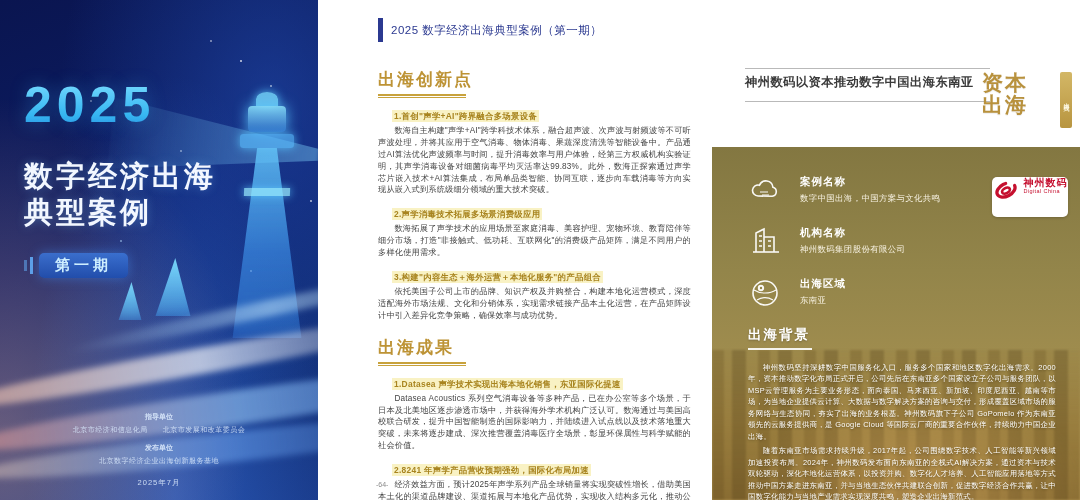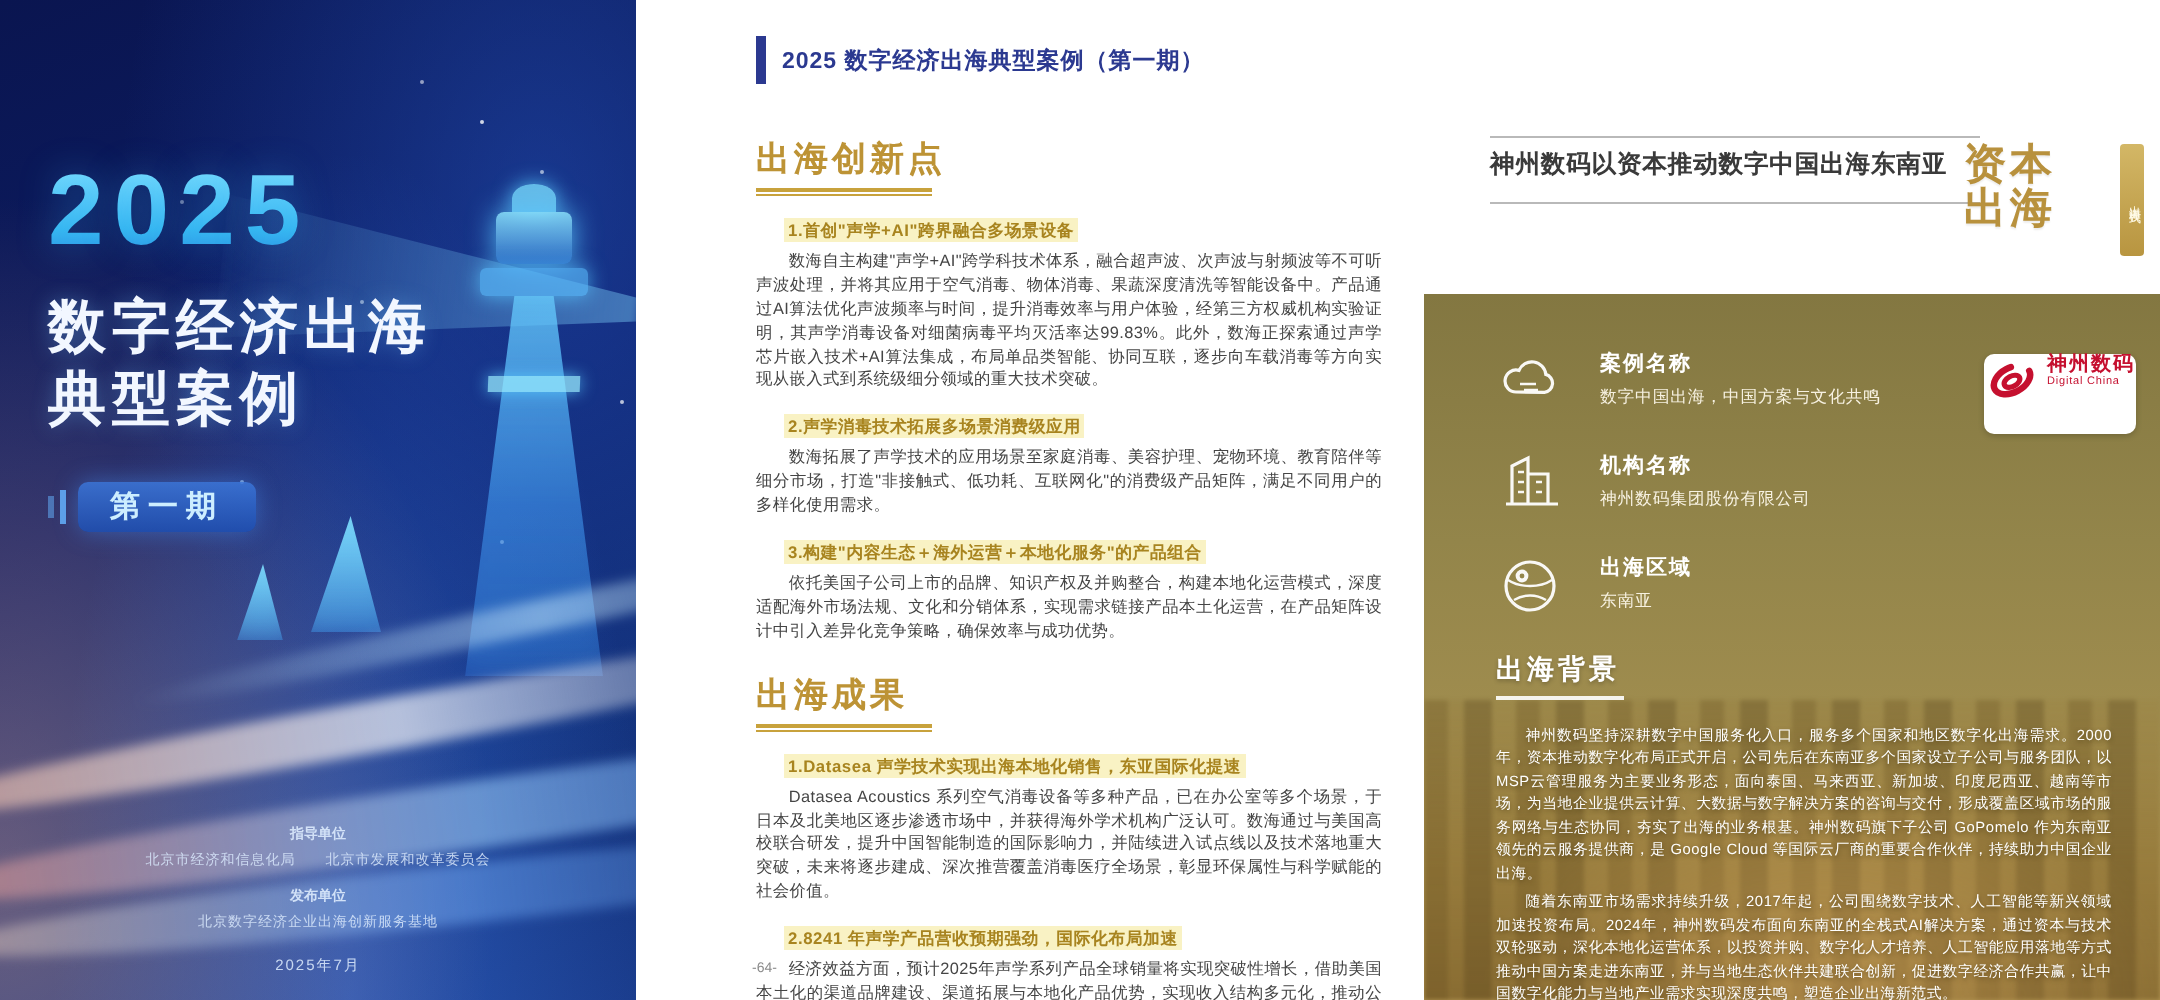--- a/index.html
+++ b/index.html
@@ -56,41 +56,41 @@
     background:linear-gradient(90deg, rgba(255,220,190,.4), rgba(120,180,255,.45), transparent);}
   .streak.s4{ left:60px; top:300px; width:420px; height:16px; transform:rotate(-12deg);
     background:linear-gradient(90deg, transparent, rgba(200,235,255,.5), transparent);}
   .cover-inner{ position:absolute; left:24px; top:80px; }
   .cover-year{
     font-size:50px; font-weight:bold; letter-spacing:5px; line-height:1;
     background:linear-gradient(180deg,#7fe0ff 0%, #36b7f0 70%, #2a8fe0 100%);
     -webkit-background-clip:text; background-clip:text; color:transparent;
     text-shadow:0 0 18px rgba(60,180,255,.35);
   }
-  .cover-title{ margin-top:16px; color:#f2f7ff; font-weight:bold; font-size:29px; letter-spacing:3px; line-height:1.25;
+  .cover-title{ margin-top:28px; color:#f2f7ff; font-weight:bold; font-size:29px; letter-spacing:3px; line-height:1.25;
     text-shadow:0 0 10px rgba(120,200,255,.35);}
   .issue-row{ display:flex; align-items:center; margin-top:22px; }
   .issue-bars{ display:flex; align-items:center; gap:3px; margin-right:6px; }
   .issue-bars i{ display:block; width:3px; background:#5ea0e8; }
   .issue-bars i:nth-child(1){ height:11px; opacity:.6;}
   .issue-bars i:nth-child(2){ height:17px; }
   .issue-badge{
     background:linear-gradient(180deg, rgba(60,120,220,.85), rgba(30,80,180,.85));
     border-radius:5px; padding:3px 16px; color:#cdeeff; font-weight:bold; font-size:15px; letter-spacing:4px;
     box-shadow:0 0 12px rgba(70,150,255,.45);
   }
   .cover-footer{ position:absolute; left:0; right:0; bottom:12px; text-align:center; color:#d7e6fa; }
   .cf-label{ font-size:7px; font-weight:bold; margin-top:8px; opacity:.95;}
   .cf-value{ font-size:7px; margin-top:3px; opacity:.85; letter-spacing:.5px;}
   .cf-date{ font-size:7.5px; margin-top:12px; opacity:.9; letter-spacing:1px;}
   
   .mid{ position:absolute; left:360px; top:0; width:345px; height:500px; background:#fff; padding:18px 14px 0 18px; }
   .mid-header{ display:flex; align-items:center; }
   .mid-header .bar{ width:5px; height:24px; background:#2b3990; margin-right:8px; }
-  .mid-header .txt{ color:#2b3990; font-weight:bold; font-size:11.5px; letter-spacing:.5px; }
+  .mid-header .txt{ color:#2b3990; font-weight:normal; font-size:11.5px; letter-spacing:.5px; }
   .gold-h{ margin-top:26px; }
   .gold-h .t{ display:inline-block; color:#bd9335; font-weight:bold; font-size:17px; letter-spacing:2px; }
   .gold-rule{ width:88px; height:4px; border-top:2px solid #c8a23c; border-bottom:1px solid #c8a23c; margin-top:3px; }
   .item-h{ margin:7px 0 2px 14px; }
   .item-h span{ display:inline; background:#f9f2c4; color:#a8841f; font-weight:bold; font-size:8.4px; padding:1px 2px; letter-spacing:.3px;}
   .mid p{ font-size:8.2px; line-height:1.45; color:#454545; text-align:justify; text-indent:2em; letter-spacing:.2px;}
   .page-num{ position:absolute; left:16px; bottom:12px; font-size:7px; color:#8a8a8a; }
   
   .right{ position:absolute; left:705px; top:0; width:375px; height:500px; background:#fff; }
   .case-header{ position:absolute; left:40px; top:68px; width:245px; }

